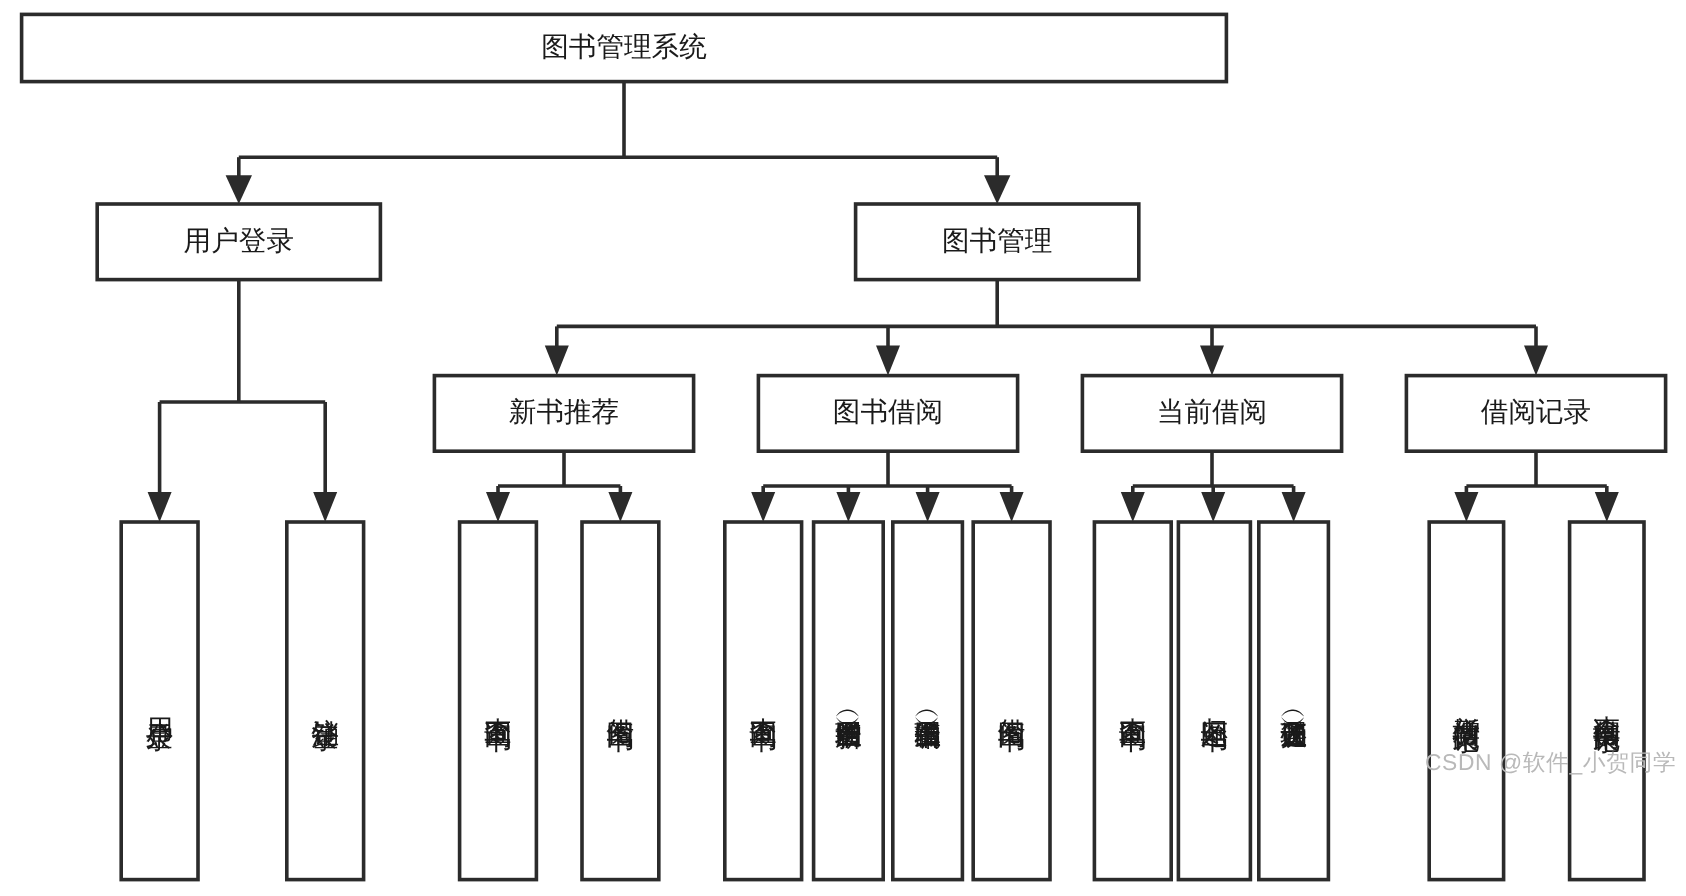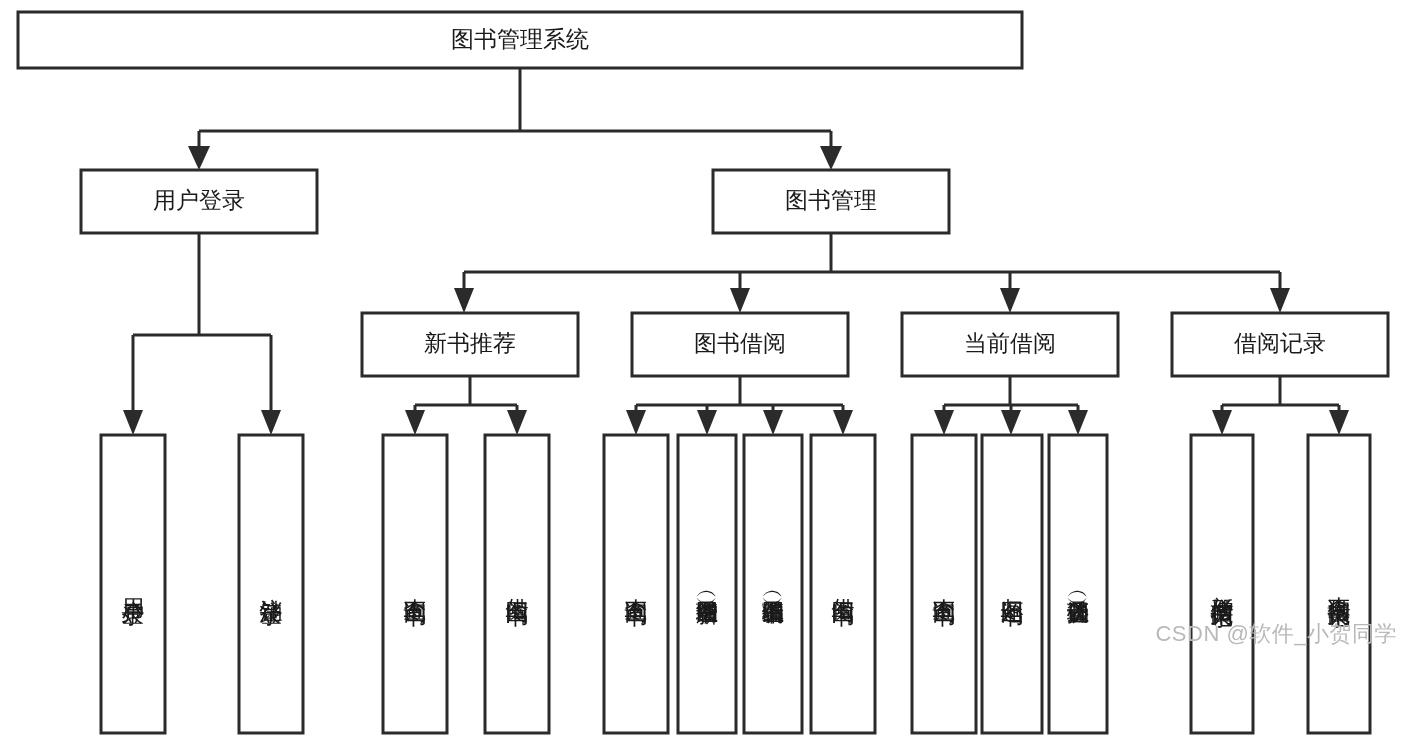--- a/index.html
+++ b/index.html
@@ -70,21 +70,21 @@
   }
   .v-label.tight {
     letter-spacing: 0px;
     font-size: 22px;
   }
   #watermark {
     position: absolute;
     right: 8px;
     bottom: 4px;
     font-family: "Liberation Sans", "DejaVu Sans", sans-serif;
-    font-size: 22px;
+    font-size: 19px;
     color: #b9b9b9;
     letter-spacing: 0.5px;
     pointer-events: none;
     white-space: nowrap;
   }
 </style>
 </head>
 <body>
 
 <div id="diagram-root">

